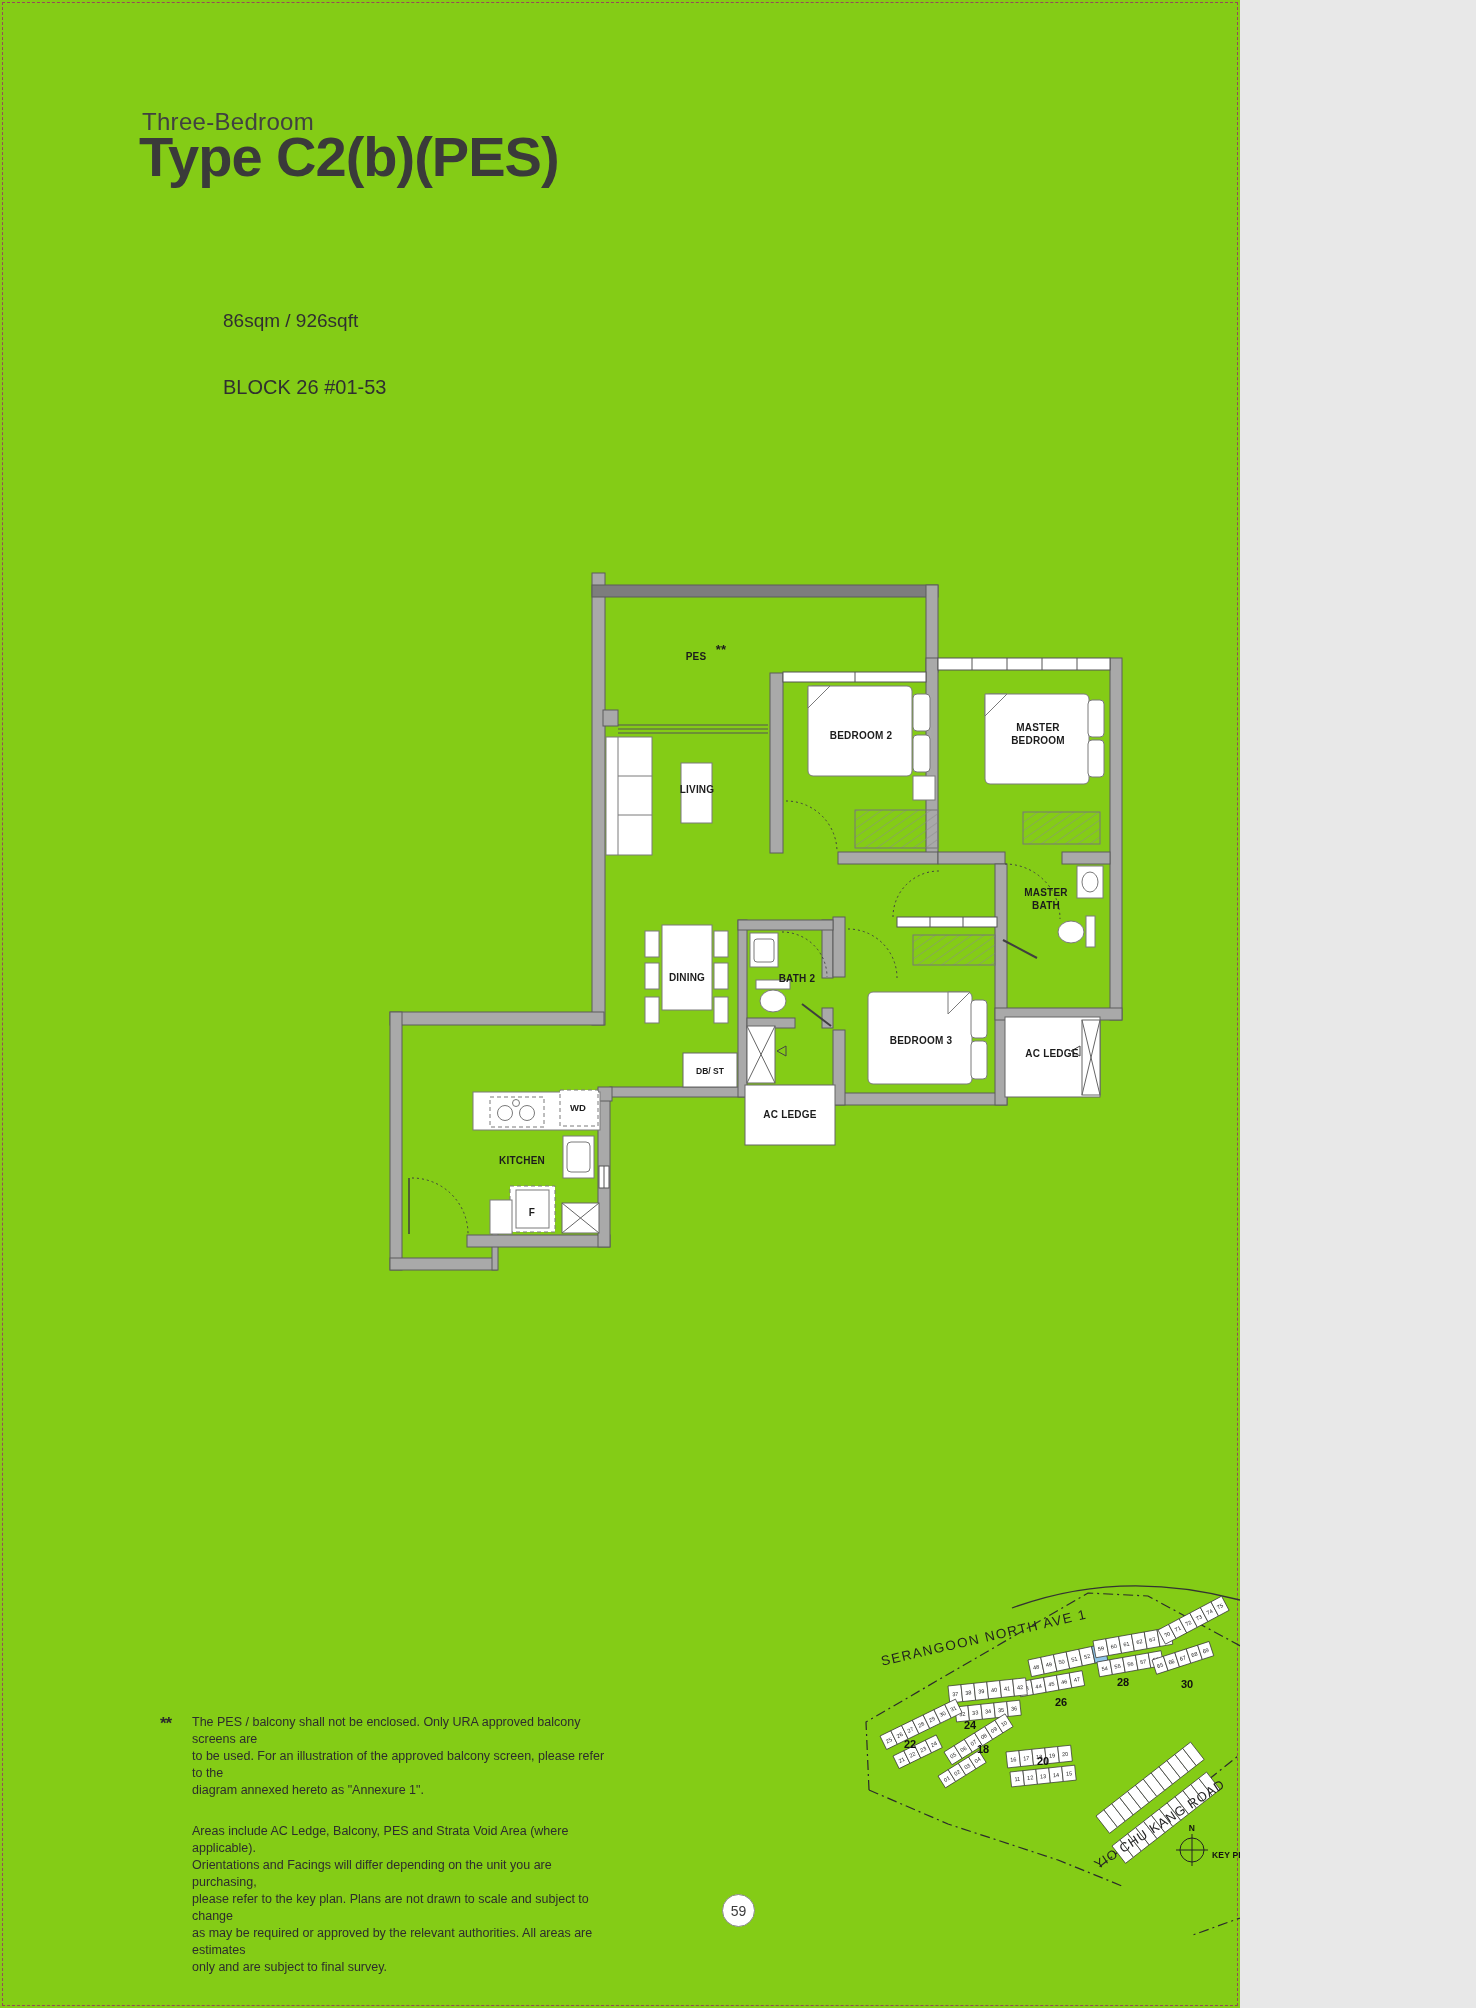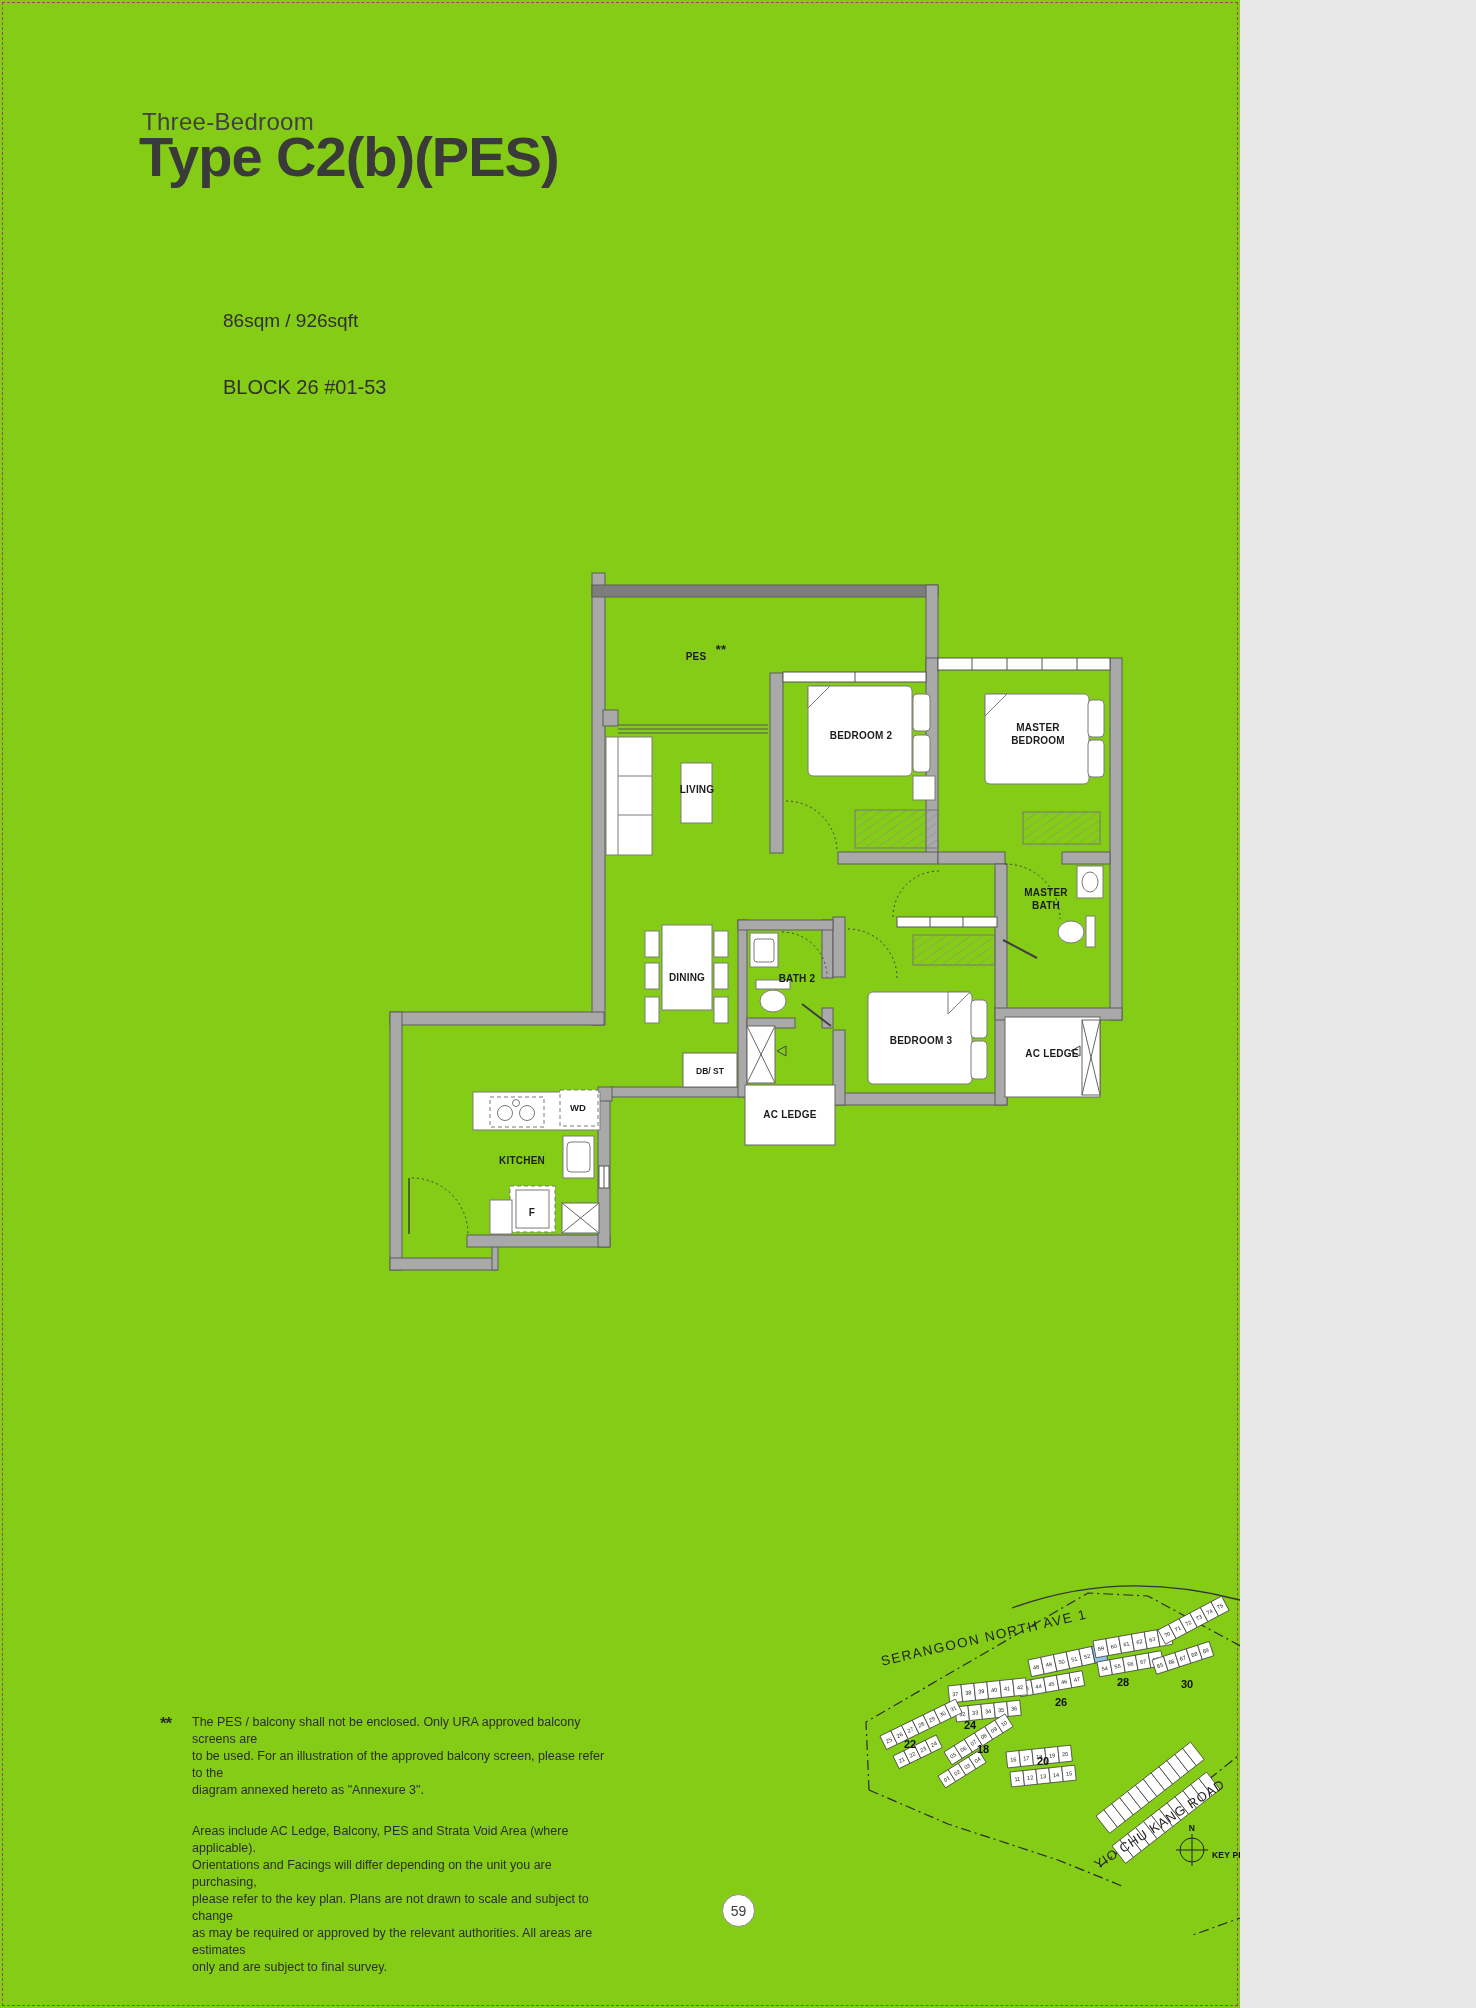--- a/index.html
+++ b/index.html
@@ -442,21 +442,21 @@
       <line x1="1176" y1="1850" x2="1208" y2="1850"></line>
     </g>
     <text class="keynote" x="1192" y="1831" text-anchor="middle">N</text>
     <text class="keynote" x="1212" y="1858">KEY PLAN NOT TO SCALE</text>
   </svg>
 
   <div class="footnote">
     <span class="fmark">**</span>
     <div class="ftext">The PES / balcony shall not be enclosed. Only URA approved balcony screens are
 to be used. For an illustration of the approved balcony screen, please refer to the
-diagram annexed hereto as "Annexure 3".</div>
+diagram annexed hereto as "Annexure 1".</div>
     <div class="ftext second">Areas include AC Ledge, Balcony, PES and Strata Void Area (where applicable).
 Orientations and Facings will differ depending on the unit you are purchasing,
 please refer to the key plan. Plans are not drawn to scale and subject to change
 as may be required or approved by the relevant authorities. All areas are estimates
 only and are subject to final survey.</div>
   </div>
 
   <div class="pageno">
     <span>59</span>
   </div>

